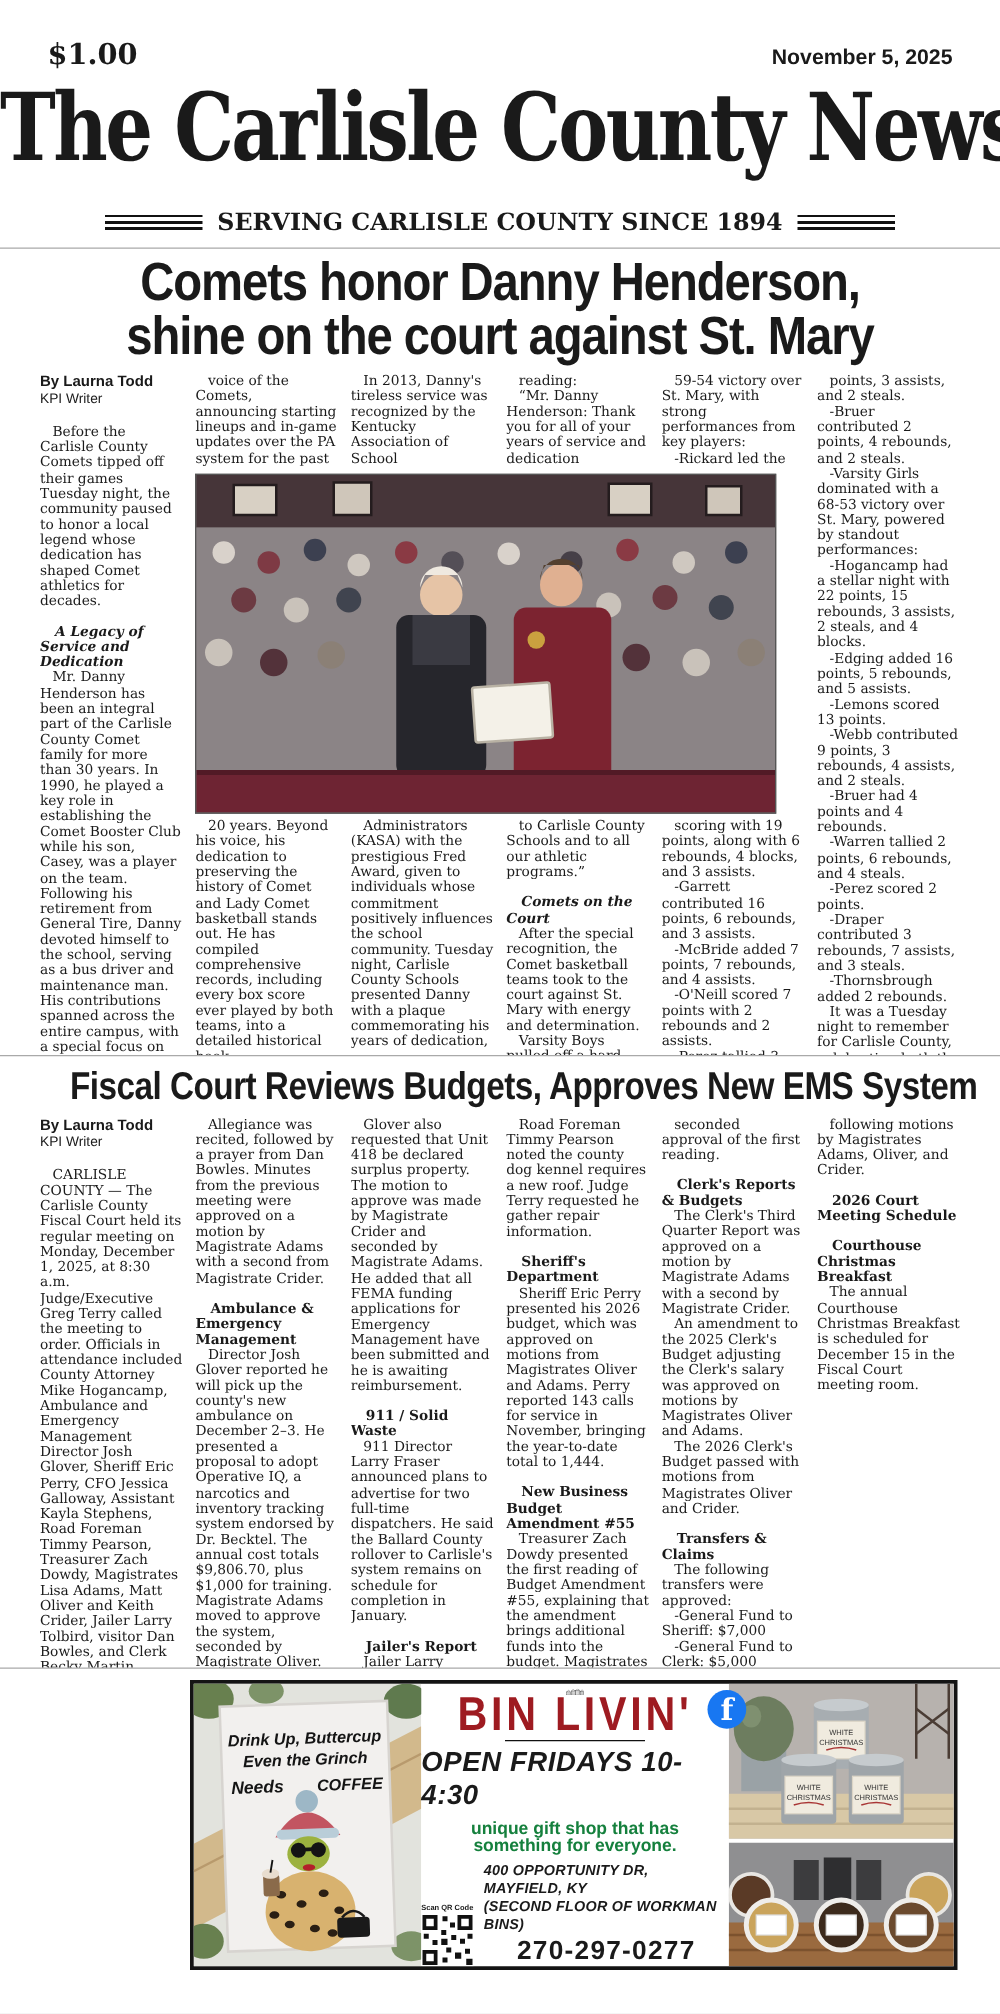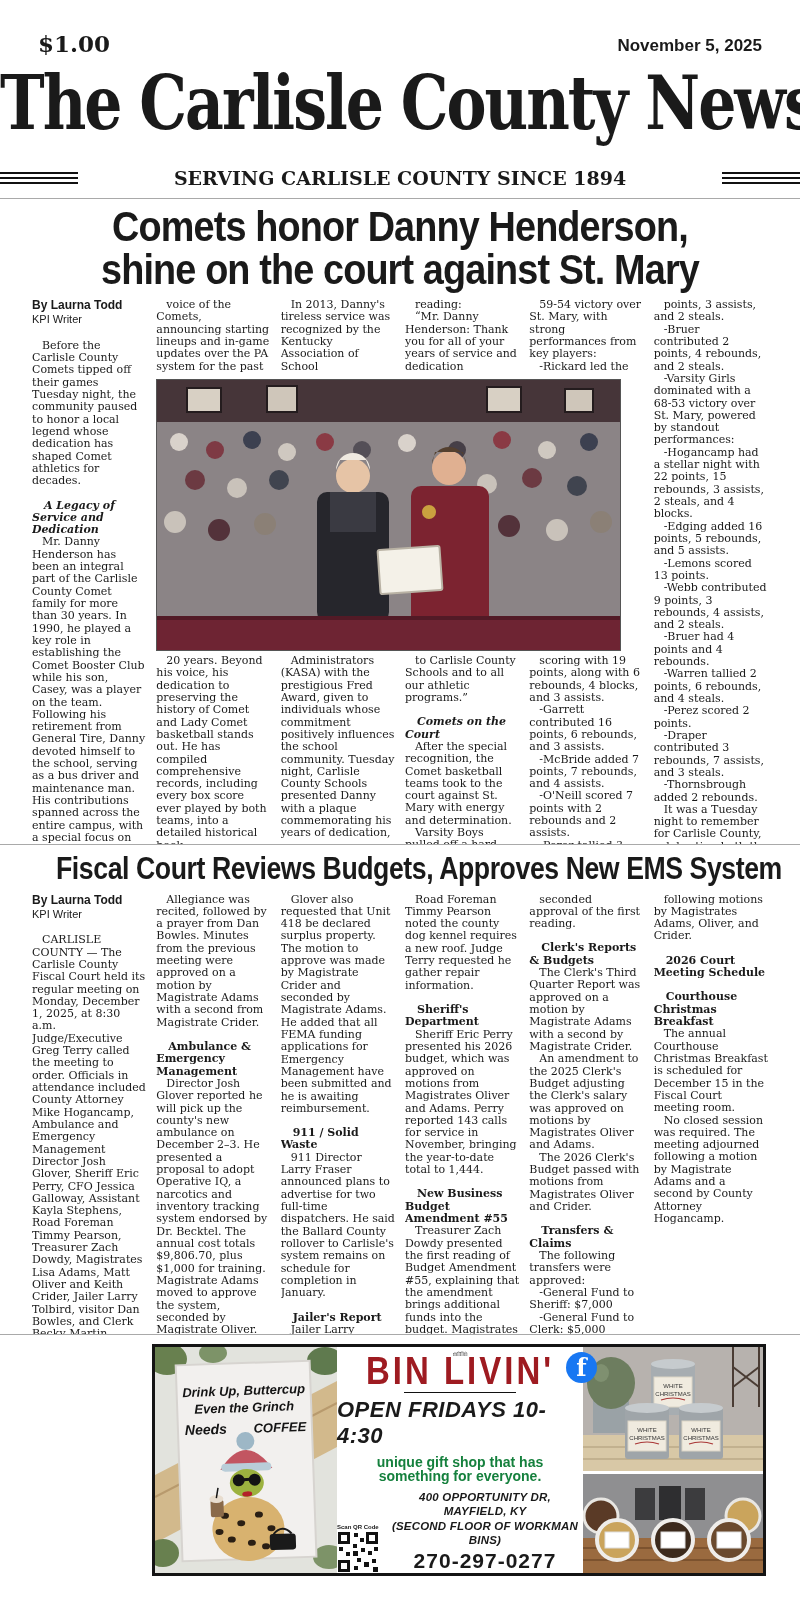--- a/index.html
+++ b/index.html
@@ -4,21 +4,21 @@
 <style>
   html,body{margin:0;padding:0;background:#e8e8e8;}
   .page{position:relative;width:800px;height:1611px;margin:0 auto;background:#ffffff;overflow:hidden;
         font-family:"DejaVu Serif",serif;color:#1a1a1a;}
   
   .topbar{display:flex;justify-content:space-between;align-items:flex-start;padding:30px 38px 0 38px;}
   .price{font-family:"DejaVu Serif",serif;font-weight:bold;font-size:23px;}
   .issue-date{font-family:"Liberation Sans",sans-serif;font-weight:bold;font-size:17px;margin-top:6px;}
   .masthead{text-align:center;font-family:"DejaVu Serif",serif;font-weight:bold;font-size:60px;
             letter-spacing:-2px;margin-top:2px;white-space:nowrap;transform:scaleY(1.25);transform-origin:top center;height:92px;}
-  .tagline-row{display:flex;justify-content:space-between;align-items:center;gap:12px;margin-top:16px;}
+  .tagline-row{display:flex;justify-content:center;align-items:center;gap:12px;margin-top:16px;}
   .flourish{width:78px;height:13px;background:repeating-linear-gradient(to bottom,#111 0 2px,transparent 2px 5px);}
   .tagline{font-family:"DejaVu Serif",serif;font-weight:bold;font-size:19px;letter-spacing:0px;white-space:nowrap;}
   .rule{border-top:1px solid #a9a9a9;margin:0;}
   .rule.m1{margin-top:9px;}
   
   .headline1{margin-top:6px;text-align:center;font-family:"Liberation Sans",sans-serif;font-weight:700;
              font-size:43px;line-height:1.0;letter-spacing:-1px;transform:scaleX(0.88);transform-origin:center;}
   .headline2{text-align:center;font-family:"Liberation Sans",sans-serif;font-weight:700;font-size:31px;
              line-height:1.05;letter-spacing:-0.5px;transform:scaleX(0.86);transform-origin:center;
              margin:8px 0 6px 0;white-space:nowrap;}
@@ -47,21 +47,21 @@
          color:#9e1b21;transform:scaleY(1.15);margin-top:-4px;}
   .brand-bar{width:112px;height:5px;background:#111;margin-top:2px;}
   .hours{font-family:"Liberation Sans",sans-serif;font-weight:700;font-style:italic;font-size:22px;margin-top:4px;letter-spacing:0.5px;}
   .ad-tag{font-family:"Liberation Sans",sans-serif;font-weight:700;font-size:14px;color:#15803d;
           text-align:center;line-height:1.05;margin-top:6px;}
   .ad-bottom{display:flex;align-items:flex-end;gap:8px;margin-top:6px;}
   .qr-block{display:flex;flex-direction:column;align-items:flex-start;}
   .qr-label{font-family:"Liberation Sans",sans-serif;font-weight:700;font-size:6px;margin-bottom:1px;}
   .addr-block{display:flex;flex-direction:column;align-items:center;}
   .addr{font-family:"Liberation Sans",sans-serif;font-weight:700;font-style:italic;font-size:11.5px;
-        line-height:1.25;text-align:center;letter-spacing:0.2px;}
+        line-height:1.25;text-align:left;letter-spacing:0.2px;}
   .phone{font-family:"Liberation Sans",sans-serif;font-weight:700;font-size:21px;letter-spacing:1px;margin-top:1px;}
   .fb{position:absolute;top:5px;right:-14px;width:31px;height:31px;border-radius:50%;background:#1877f2;
       color:#fff;display:flex;align-items:center;justify-content:center;
       font-family:"DejaVu Serif",serif;font-weight:bold;font-size:24px;z-index:3;}
 </style>
 </head>
 <body>
 
 <div class="page">
 
@@ -262,21 +262,20 @@
             <p class="it-p">-General Fund to Sheriff: $7,000</p>
             <p class="it-p">-General Fund to Clerk: $5,000</p>
           </div>
       </div>
       <div class="col">
         <div>
             <p class="it-p">following motions by Magistrates Adams, Oliver, and Crider.</p>
             <p class="it-sb">2026 Court Meeting Schedule</p>
             <p class="it-sb">Courthouse Christmas Breakfast</p>
             <p class="it-p">The annual Courthouse Christmas Breakfast is scheduled for December 15 in the Fiscal Court meeting room.</p>
-            <p class="it-p">No closed session was required. The meeting adjourned following a motion by Magistrate Adams and a second by County Attorney Hogancamp.</p>
           </div>
       </div>
     </div>
   </div>
 
   <div class="rule"></div>
 
   <div class="ad-wrap">
 
     <div class="ad-left">

